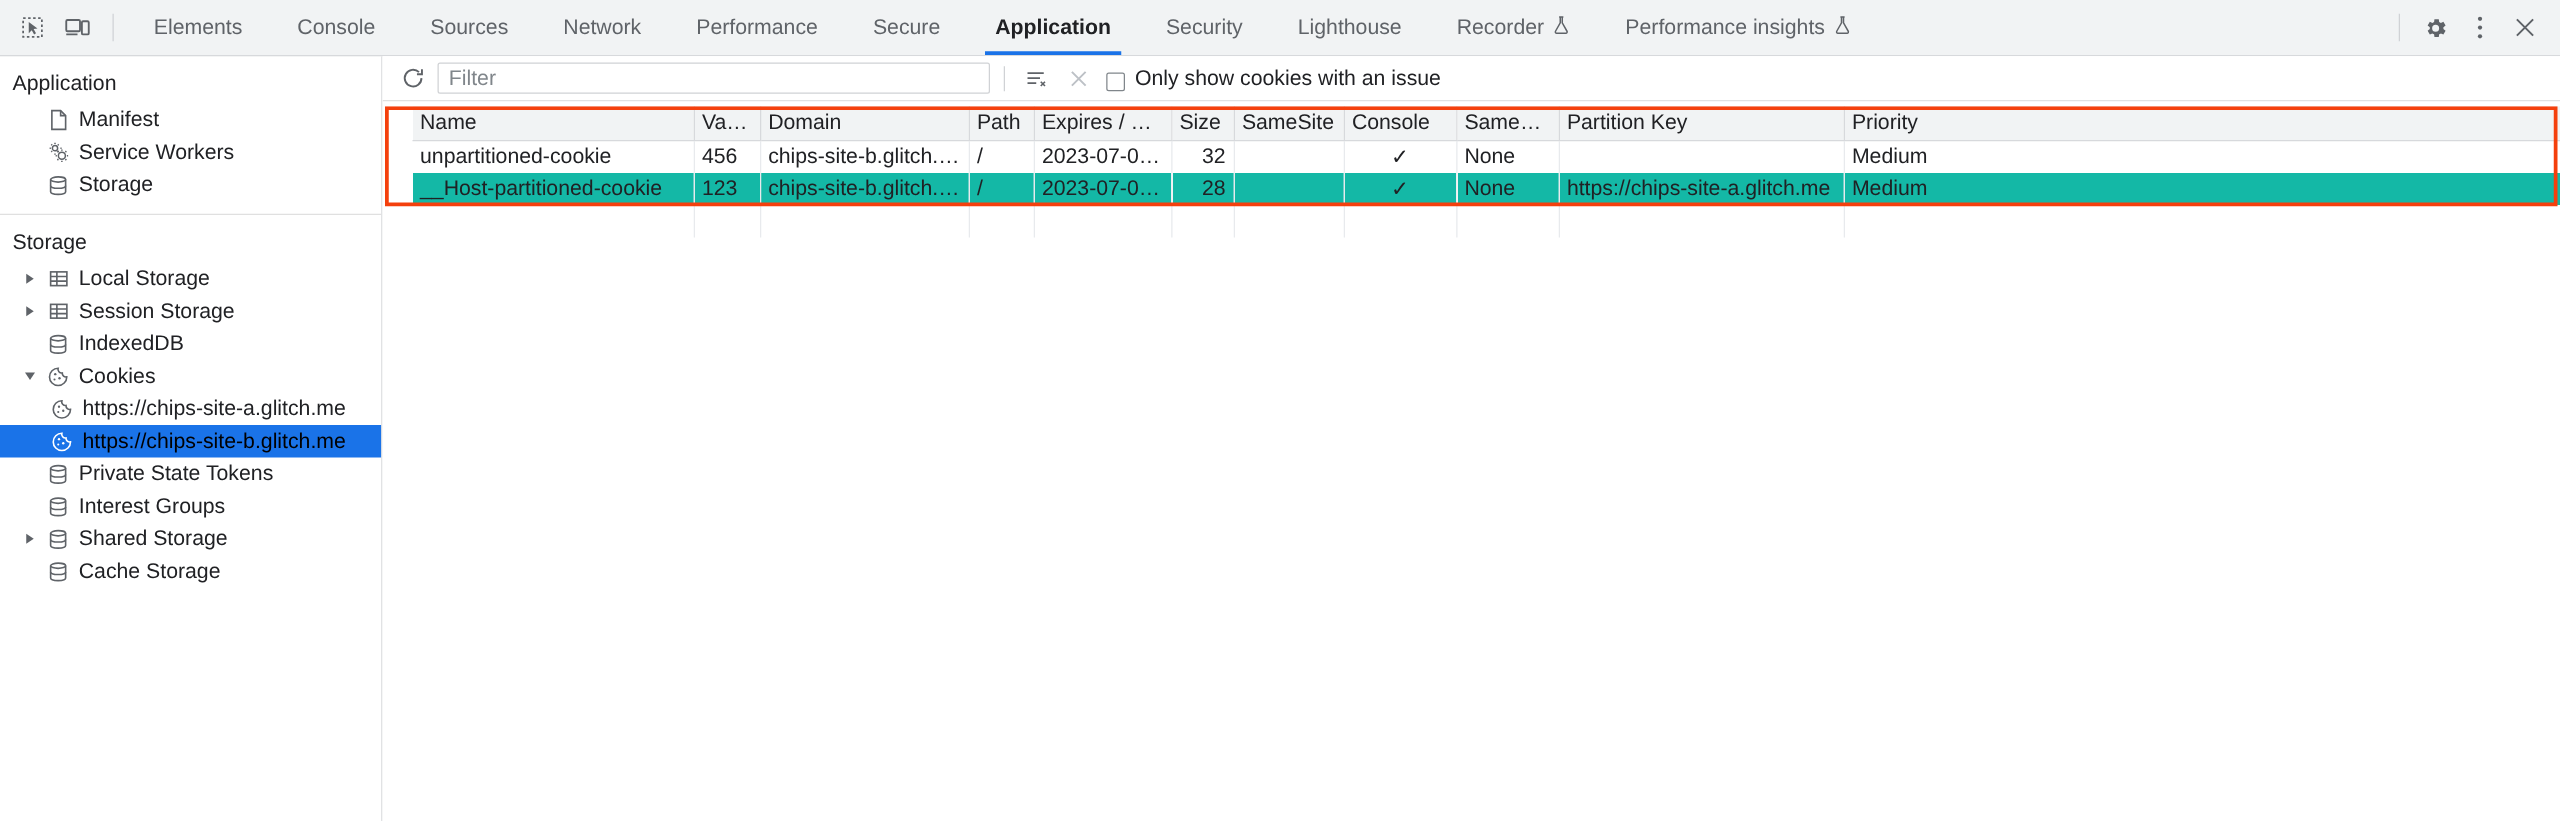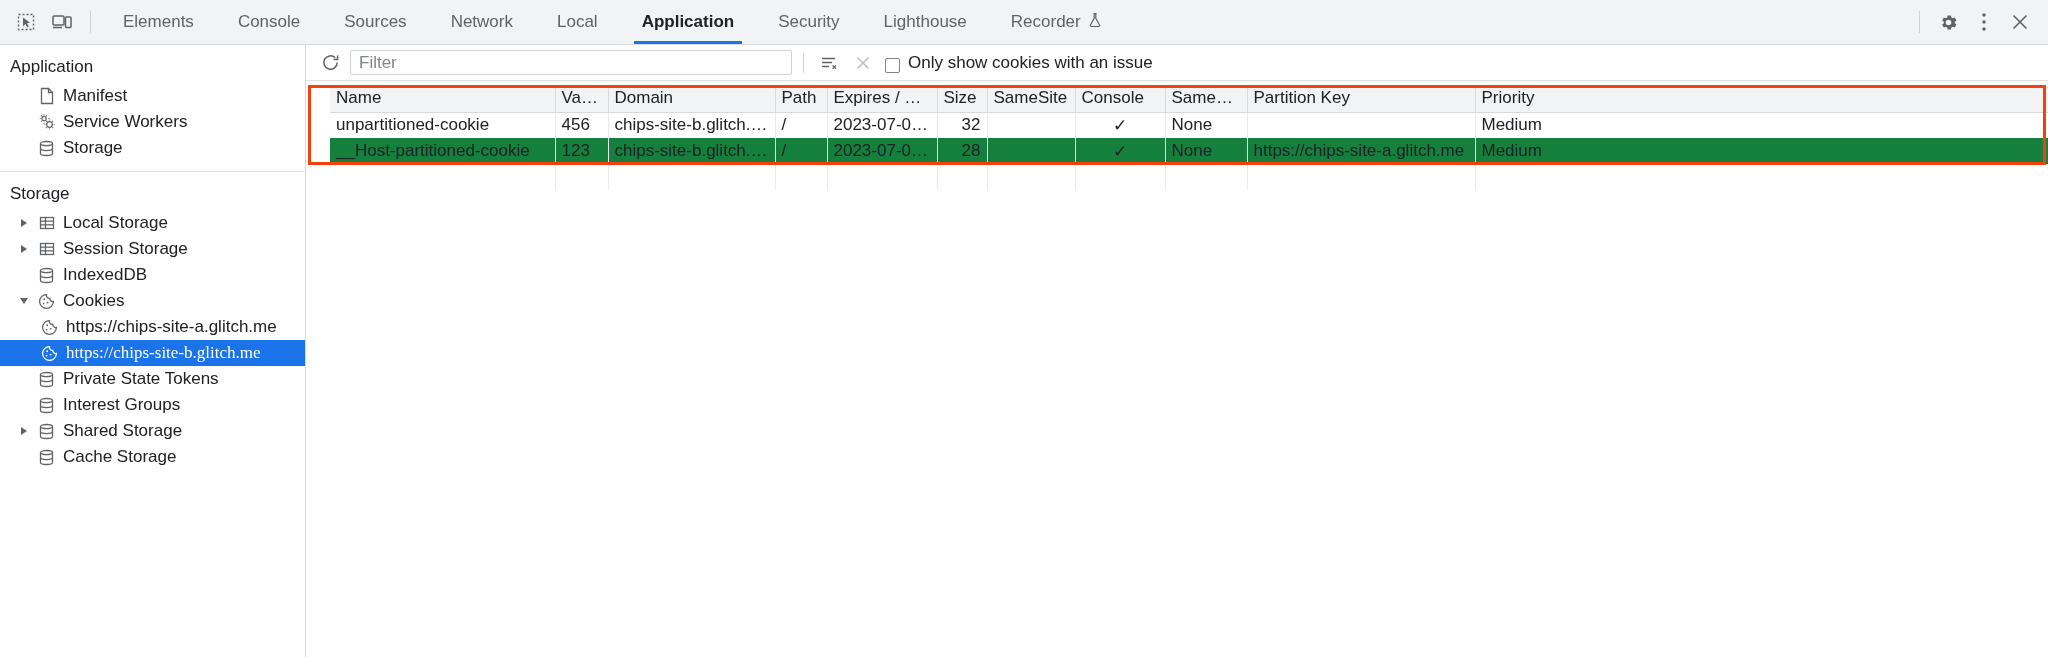--- a/index.html
+++ b/index.html
@@ -69,21 +69,21 @@
   .tree-item {
     display: flex; align-items: center;
     height: 26px;
     padding-left: 18px;
     gap: 7px;
     font-size: 17px;
     color: #202124;
     white-space: nowrap;
   }
   .tree-item.depth2 { padding-left: 40px; }
-  .tree-item.selected { background: #1a73e8; color: #ffffff; font-family: Liberation Serif, serif; }
+  .tree-item.selected { background: #1a73e8; color: #000000; }
   .twisty {
     width: 12px; flex: 0 0 12px;
     display: flex; align-items: center; justify-content: center;
     color: #5f6368;
   }
   .twisty::before {
     content: "";
     border-left: 6px solid currentColor;
     border-top: 4.5px solid transparent;
     border-bottom: 4.5px solid transparent;
@@ -192,21 +192,21 @@
     height: 26px;
     padding: 0 6px;
     border-right: 1px solid #e8eaed;
     color: #202124;
     white-space: nowrap;
     overflow: hidden;
     text-overflow: ellipsis;
     vertical-align: middle;
   }
   table.cookies tr.even td { background: #ffffff; }
-  table.cookies tr.odd  td { background: #15803d; }
+  table.cookies tr.odd  td { background: #14b8a6; }
   td.c-name { padding-left: 26px; }
   td.num { text-align: right; padding-right: 10px; }
   td.center { text-align: center; }
   .filler-row td {
     border-right: 1px solid #e8eaed;
     height: 472px;
     background: #fff;
   }
 </style>
 </head>
@@ -237,33 +237,44 @@
     <div class="tab">
         <span>Console</span>
       </div>
     <div class="tab">
         <span>Sources</span>
       </div>
     <div class="tab">
         <span>Network</span>
       </div>
     <div class="tab">
-        <span>Local</span>
+        <span>Performance</span>
+      </div>
+    <div class="tab">
+        <span>Secure</span>
       </div>
     <div class="tab active">
         <span>Application</span>
       </div>
     <div class="tab">
         <span>Security</span>
       </div>
     <div class="tab">
         <span>Lighthouse</span>
       </div>
     <div class="tab">
       <span>Recorder</span>
+      <span>
+        <svg width="14" height="16" viewBox="0 0 14 16">
+            <path d="M5.3 1.5h3.4M6.2 1.5v4.8L2.4 13a1 1 0 0 0 .9 1.5h7.4a1 1 0 0 0 .9-1.5L7.8 6.3V1.5" fill="none" stroke="#5f6368" stroke-width="1.2"></path>
+          </svg>
+      </span>
+    </div>
+    <div class="tab">
+      <span>Performance insights</span>
       <span>
         <svg width="14" height="16" viewBox="0 0 14 16">
             <path d="M5.3 1.5h3.4M6.2 1.5v4.8L2.4 13a1 1 0 0 0 .9 1.5h7.4a1 1 0 0 0 .9-1.5L7.8 6.3V1.5" fill="none" stroke="#5f6368" stroke-width="1.2"></path>
           </svg>
       </span>
     </div>
   </div>
 
   <div class="toolbar-right">
     <div class="tool-sep"></div>

